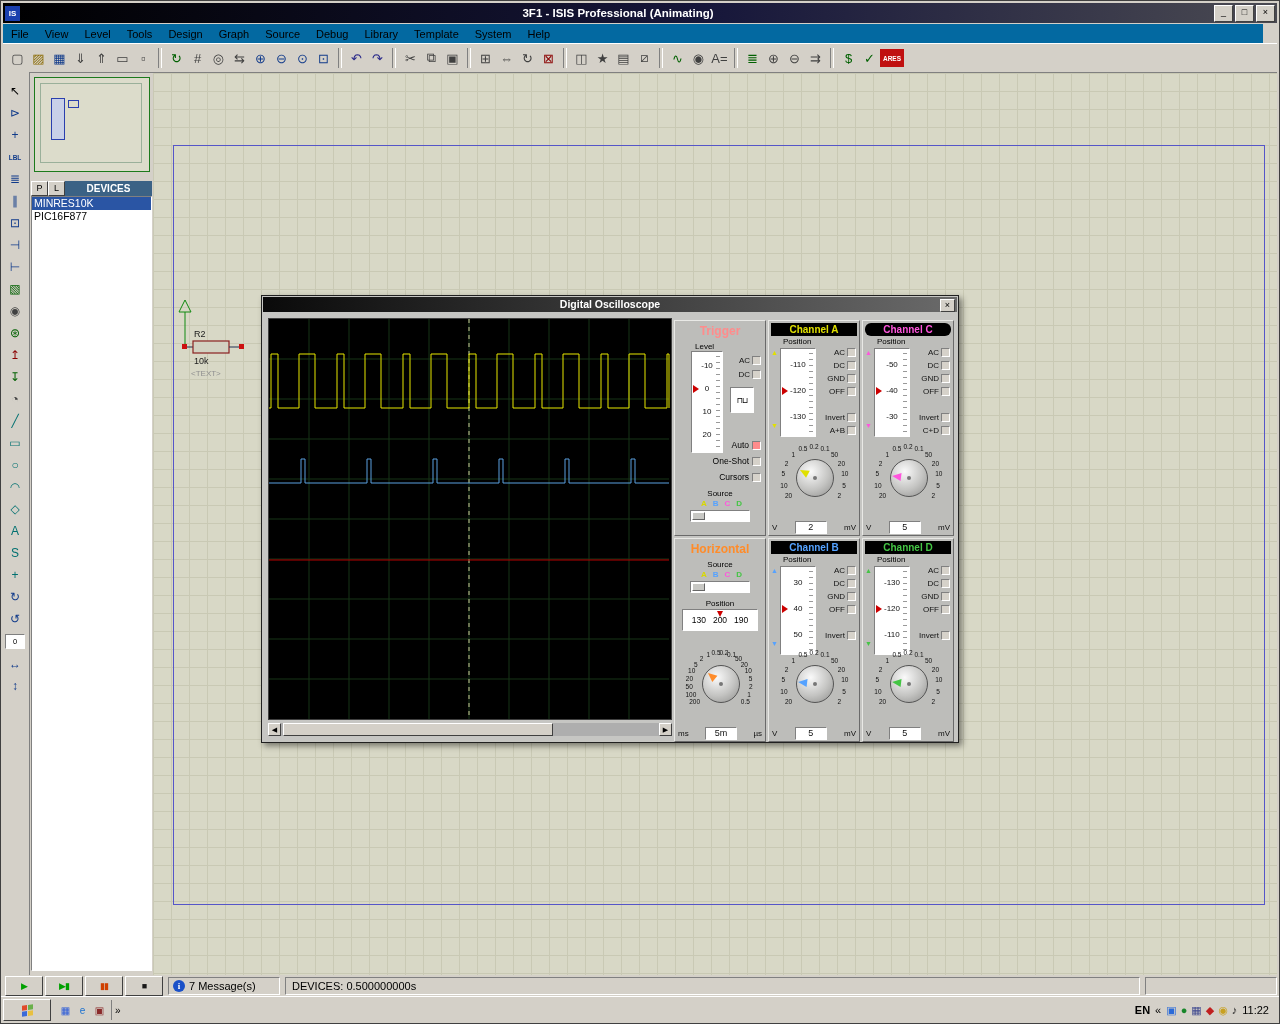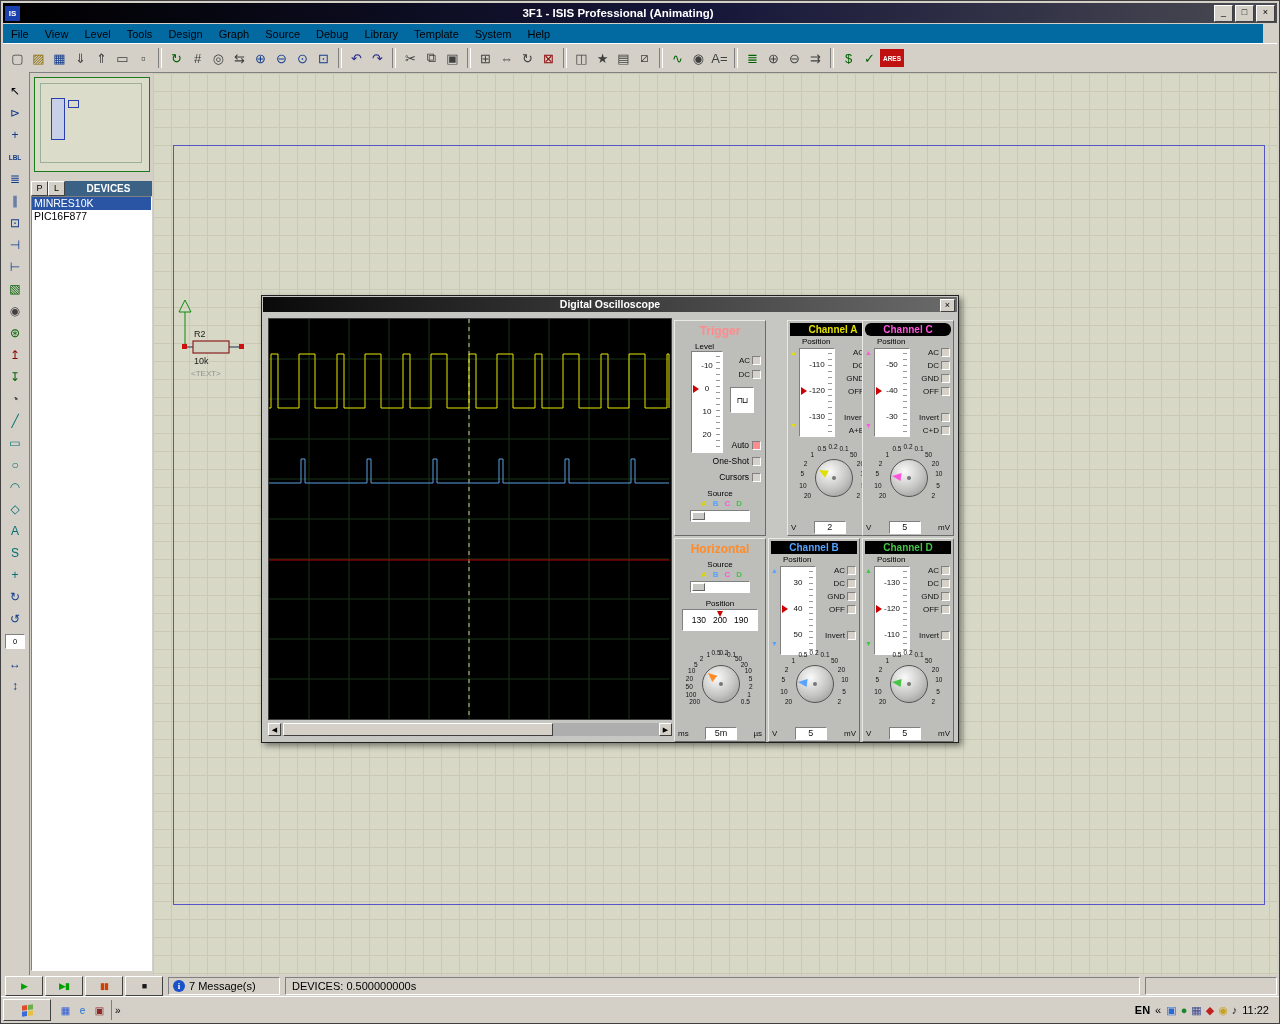--- a/index.html
+++ b/index.html
@@ -65,21 +65,21 @@
   .scope-close{position:absolute;right:2px;top:2px;width:13px;height:11px;background:#d4d0c8;color:#000;
     font-size:9px;line-height:10px;text-align:center;font-weight:normal;}
   .scope-screen{position:absolute;left:6px;top:22px;width:402px;height:400px;background:#000;border:1px solid #404040;box-sizing:content-box;}
   .scope-scroll{position:absolute;left:6px;top:427px;width:404px;height:13px;background:#aeaeae;display:flex;align-items:center;}
   .scr-arrow{width:13px;height:13px;background:#d4d0c8;font-size:7px;text-align:center;line-height:12px;flex:none;box-sizing:border-box;}
   .scr-track{position:relative;flex:1;height:13px;}
   .scr-thumb{position:absolute;left:2px;top:0;width:270px;height:13px;background:#d4d0c8;box-sizing:border-box;}
 
   .panel{position:absolute;background:#bdbdba;border:1px solid;border-color:#e9e9e6 #6a6a6a #6a6a6a #e9e9e6;}
   #panel-trigger{left:412px;top:24px;width:90px;height:214px;}
-  #panel-cha{left:506px;top:24px;width:90px;height:214px;margin-left:19px;}
+  #panel-cha{left:506px;top:24px;width:90px;height:214px;}
   #panel-chc{left:600px;top:24px;width:90px;height:214px;}
   #panel-horizontal{left:412px;top:242px;width:90px;height:202px;}
   #panel-chb{left:506px;top:242px;width:90px;height:202px;}
   #panel-chd{left:600px;top:242px;width:90px;height:202px;}
 
   .ch-title{position:absolute;left:2px;top:2px;right:2px;height:13px;background:#000;
     font-size:10px;font-weight:bold;text-align:center;line-height:13px;}
   .trg-title,.hor-title{position:absolute;left:0;top:3px;right:0;text-align:center;font-size:12px;font-weight:bold;}
   .pos-label{position:absolute;left:14px;top:16px;font-size:8px;}
   .lvl-label{position:absolute;left:20px;top:21px;font-size:8px;}

